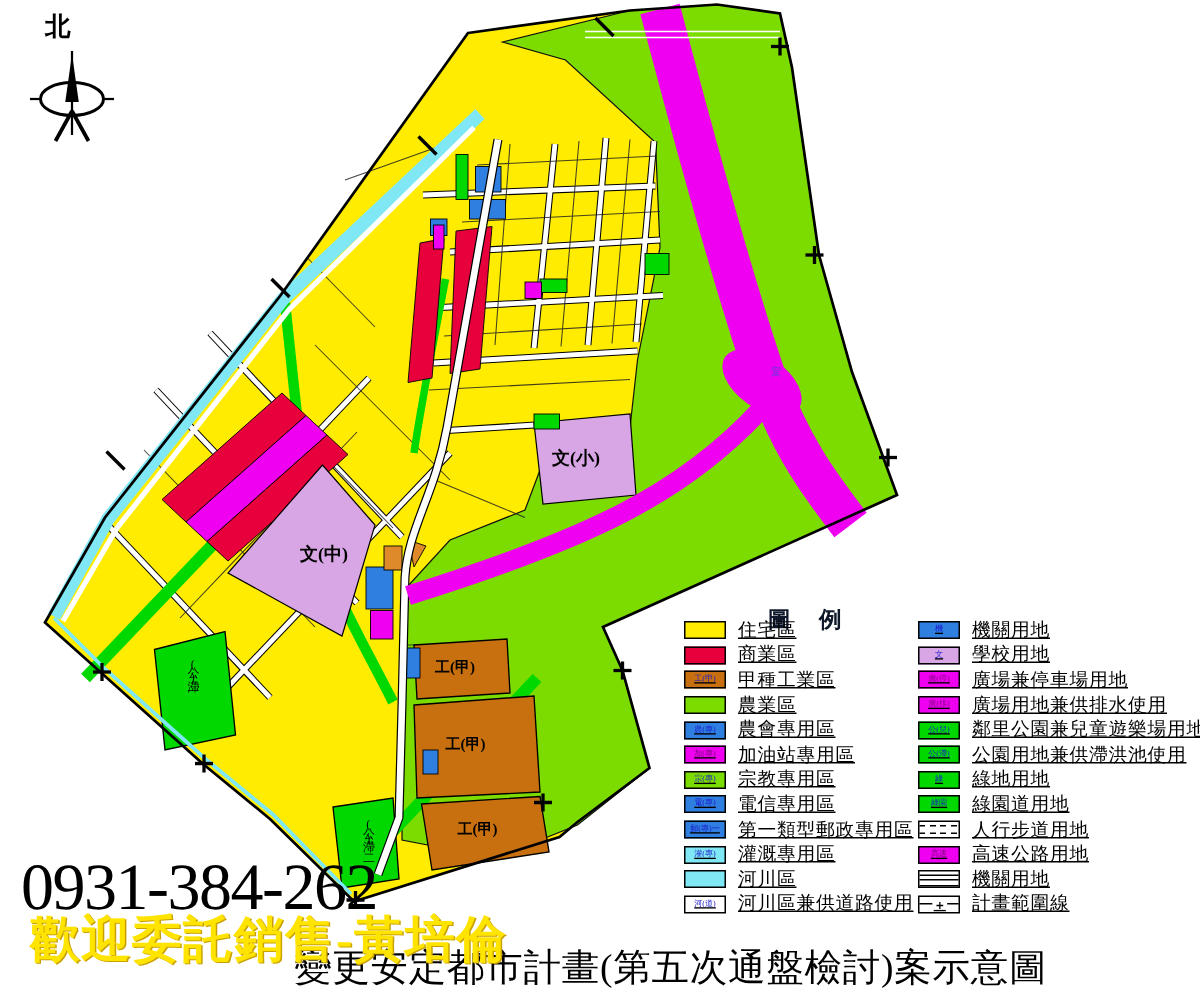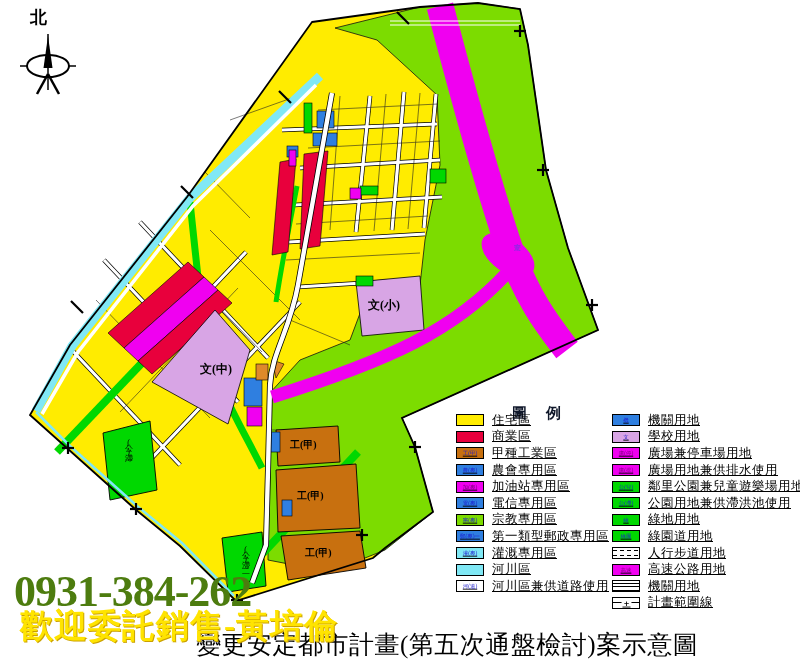--- a/index.html
+++ b/index.html
@@ -36,21 +36,21 @@
   .sw.road{background:
      linear-gradient(#000,#000) 0 1.5px/100% 1px no-repeat,
      linear-gradient(#000,#000) 0 5px/100% 1px no-repeat,
      linear-gradient(#000,#000) 0 8.5px/100% 1px no-repeat,#fff;}
   .sw.plan{background:linear-gradient(#000,#000) 0 50%/100% 1px no-repeat,#fff;}
   .sw.plan .code{color:#000;font-size:9px;font-weight:bold;background:#fff;padding:0 1px;}
   
   .maplbl{position:absolute;color:#000;white-space:nowrap;font-weight:bold;}
   .v{writing-mode:vertical-rl;text-orientation:upright;}
   
-  .phone{position:absolute;left:14px;top:566px;font-size:44px;font-weight:bold;color:#4d7c0f;
+  .phone{position:absolute;left:14px;top:566px;font-size:44px;font-weight:normal;color:#000000;
          letter-spacing:-1px;font-family:"Liberation Serif",serif;}
   .promo{position:absolute;left:20px;top:604px;font-size:33px;font-weight:bold;color:#FFE400;
          letter-spacing:1px;text-shadow:1px 1px 0 #caa000;}
   .caption{position:absolute;left:196px;top:628px;width:430px;font-size:25px;color:#000;
            letter-spacing:.5px;white-space:nowrap;}
   .north{position:absolute;left:30px;top:6px;font-size:17px;font-weight:bold;color:#000;}
 </style>
 </head>
 <body>
 
@@ -256,42 +256,48 @@
           </span>
           <span class="lbl">商業區</span>
         </div>
       <div class="lg-row">
           <span class="sw brown">
             <span class="code">工(甲)</span>
           </span>
           <span class="lbl">甲種工業區</span>
         </div>
       <div class="lg-row">
+          <span class="sw agri">
+            <span class="code"></span>
+          </span>
+          <span class="lbl">農業區</span>
+        </div>
+      <div class="lg-row">
           <span class="sw blue">
             <span class="code">農(專)</span>
           </span>
           <span class="lbl">農會專用區</span>
         </div>
       <div class="lg-row">
           <span class="sw magenta">
             <span class="code">加(專)</span>
           </span>
           <span class="lbl">加油站專用區</span>
         </div>
       <div class="lg-row">
+          <span class="sw agri">
+            <span class="code">宗(專)</span>
+          </span>
+          <span class="lbl">宗教專用區</span>
+        </div>
+      <div class="lg-row">
           <span class="sw blue">
             <span class="code">電(專)</span>
           </span>
           <span class="lbl">電信專用區</span>
-        </div>
-      <div class="lg-row">
-          <span class="sw agri">
-            <span class="code">宗(專)</span>
-          </span>
-          <span class="lbl">宗教專用區</span>
         </div>
       <div class="lg-row">
           <span class="sw blue">
             <span class="code">郵(專)一</span>
           </span>
           <span class="lbl">第一類型郵政專用區</span>
         </div>
       <div class="lg-row">
           <span class="sw cyan">
             <span class="code">灌(專)</span>

